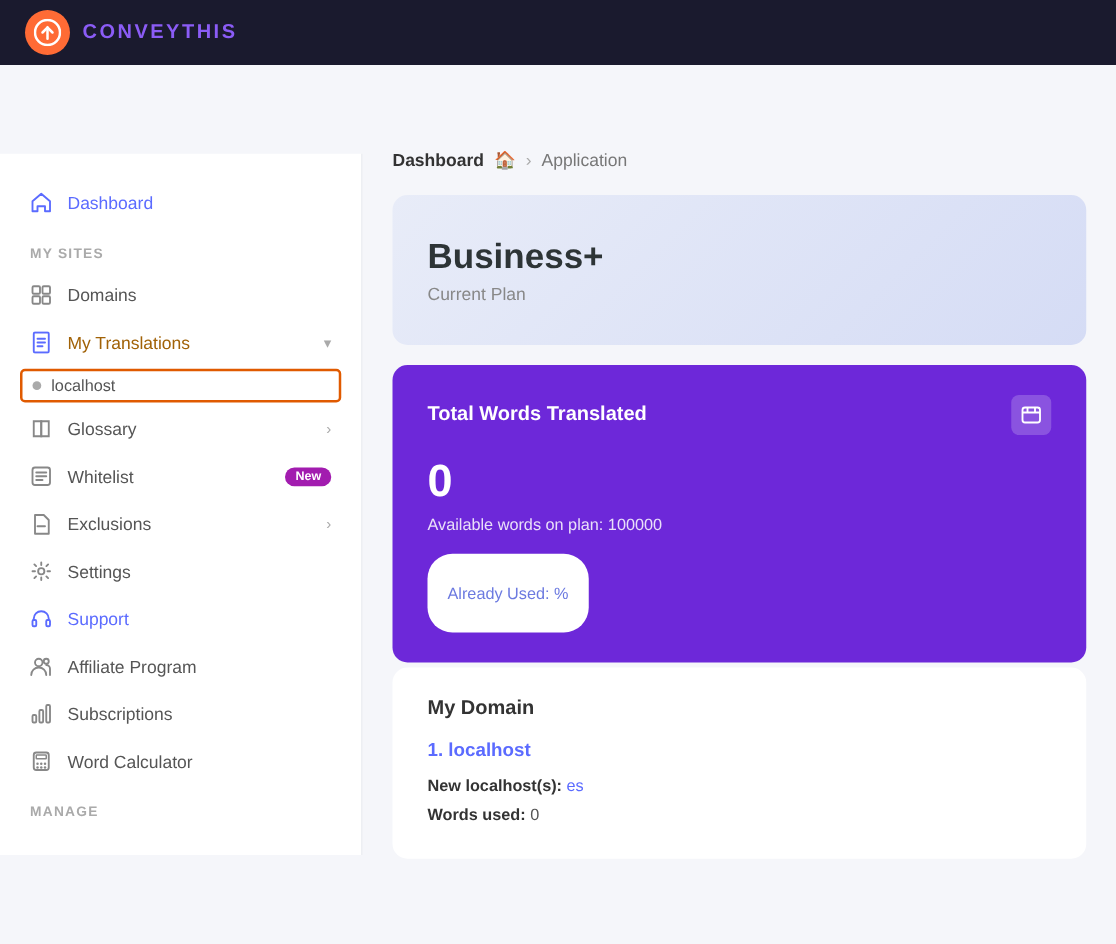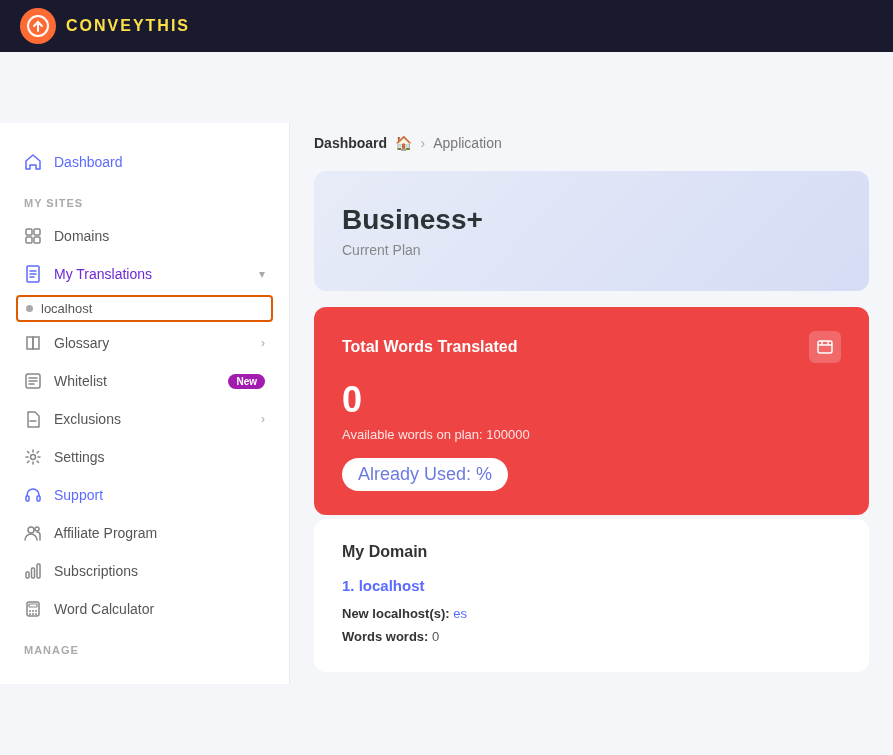--- a/index.html
+++ b/index.html
@@ -24,21 +24,21 @@
       background: #ff6b35;
       border-radius: 50%;
       display: flex;
       align-items: center;
       justify-content: center;
       color: white;
       font-weight: bold;
       font-size: 16px;
     }
     .logo-text {
-      color: #fde047;
+      color: #8b5cf6;
       font-size: 16px;
       font-weight: 600;
       letter-spacing: 2px;
     }
 
     
     .app-layout {
       display: flex;
       height: calc(755px - 52px);
       align-items: center;
@@ -139,21 +139,21 @@
       color: #2d3436;
       margin-bottom: 6px;
     }
     .plan-label {
       font-size: 14px;
       color: #888;
     }
 
     
     .stats-card {
-      background: #ef4444;
+      background: #6d28d9;
       border-radius: 12px;
       padding: 24px 28px;
       margin-bottom: 4px;
       color: white;
       position: relative;
       overflow: hidden;
     }
     .stats-card::after {
       content: '';
       position: absolute;
@@ -192,22 +192,22 @@
     .stats-subtitle {
       font-size: 13px;
       opacity: 0.85;
       margin-bottom: 16px;
     }
     .already-used-btn {
       background: white;
       color: #6c7ae0;
       border: none;
       border-radius: 20px;
-      padding: 6px 16px;
-      font-size: 18px;
+      padding: 24px 16px;
+      font-size: 13px;
       cursor: pointer;
       display: inline-block;
     }
 
     
     .domain-section {
       background: white;
       border-radius: 12px;
       padding: 24px 28px;
     }
@@ -285,21 +285,21 @@
     <div class="sidebar-item has-submenu">
       <div class="left-part">
         <span class="icon">
           <svg width="18" height="18" viewBox="0 0 18 18" fill="none">
             <rect x="3" y="1" width="12" height="16" rx="1" stroke="#5b6bff" stroke-width="1.5"></rect>
             <line x1="6" y1="6" x2="12" y2="6" stroke="#5b6bff" stroke-width="1.5" stroke-linecap="round"></line>
             <line x1="6" y1="9" x2="12" y2="9" stroke="#5b6bff" stroke-width="1.5" stroke-linecap="round"></line>
             <line x1="6" y1="12" x2="10" y2="12" stroke="#5b6bff" stroke-width="1.5" stroke-linecap="round"></line>
           </svg>
         </span>
-        <span style="color:#6d28d9;">My Translations</span>
+        <span style="color:#a16207;">My Translations</span>
       </div>
       <span class="chevron-icon">▾</span>
     </div>
 
     <div style="margin: 2px 16px;">
       <div style="border: 2px solid #e05a00; border-radius: 4px; padding: 4px 8px; display: flex; align-items: center; gap: 8px; cursor: pointer;">
         <div class="dot" style="width:7px;height:7px;background:#aaa;border-radius:50%;flex-shrink:0;"></div>
         <span style="font-size:13px;color:#555;">localhost</span>
       </div>
     </div>
@@ -445,20 +445,20 @@
       <div class="domain-item">
         <div class="domain-item-title">
           <span>1.</span>
           <span style="cursor:pointer;">localhost</span>
         </div>
         <div class="domain-detail">
           <span class="bold">New localhost(s):</span>
           <span class="value">es</span>
         </div>
         <div class="domain-detail">
-          <span class="bold">Words words:</span>
+          <span class="bold">Words used:</span>
           <span>0</span>
         </div>
       </div>
     </div>
 
   </main>
 </div>
 
 </body></html>

